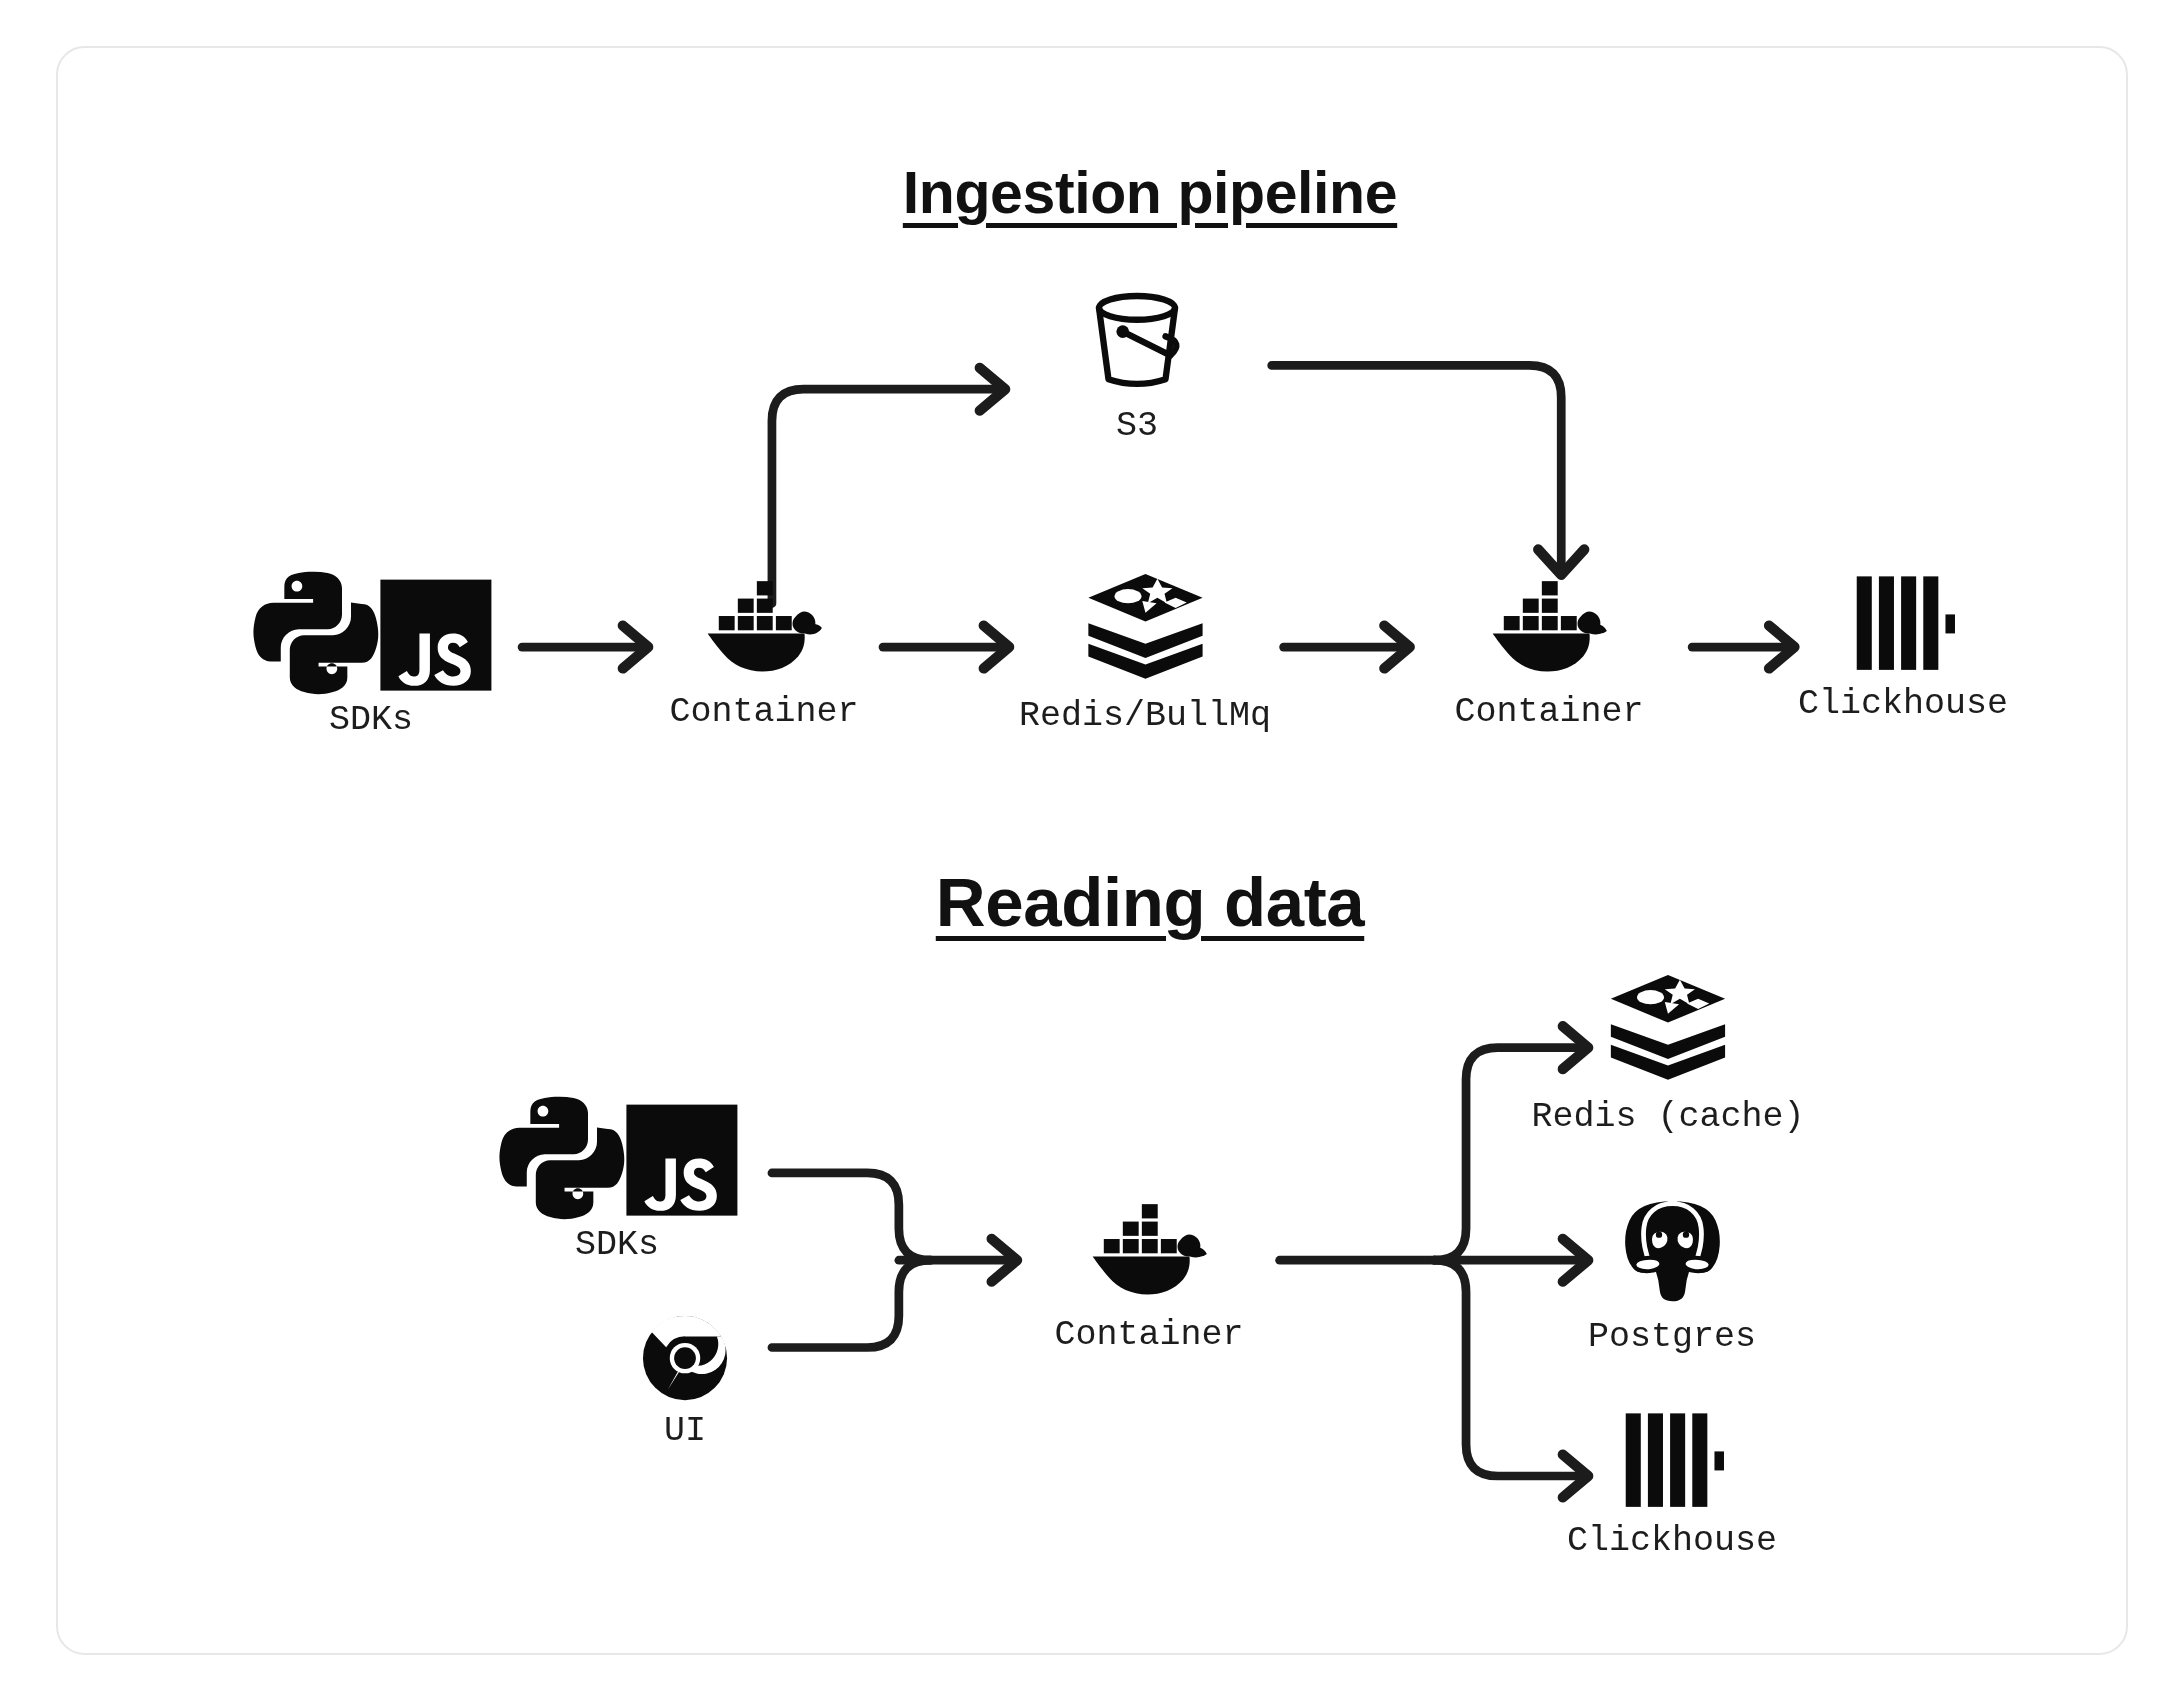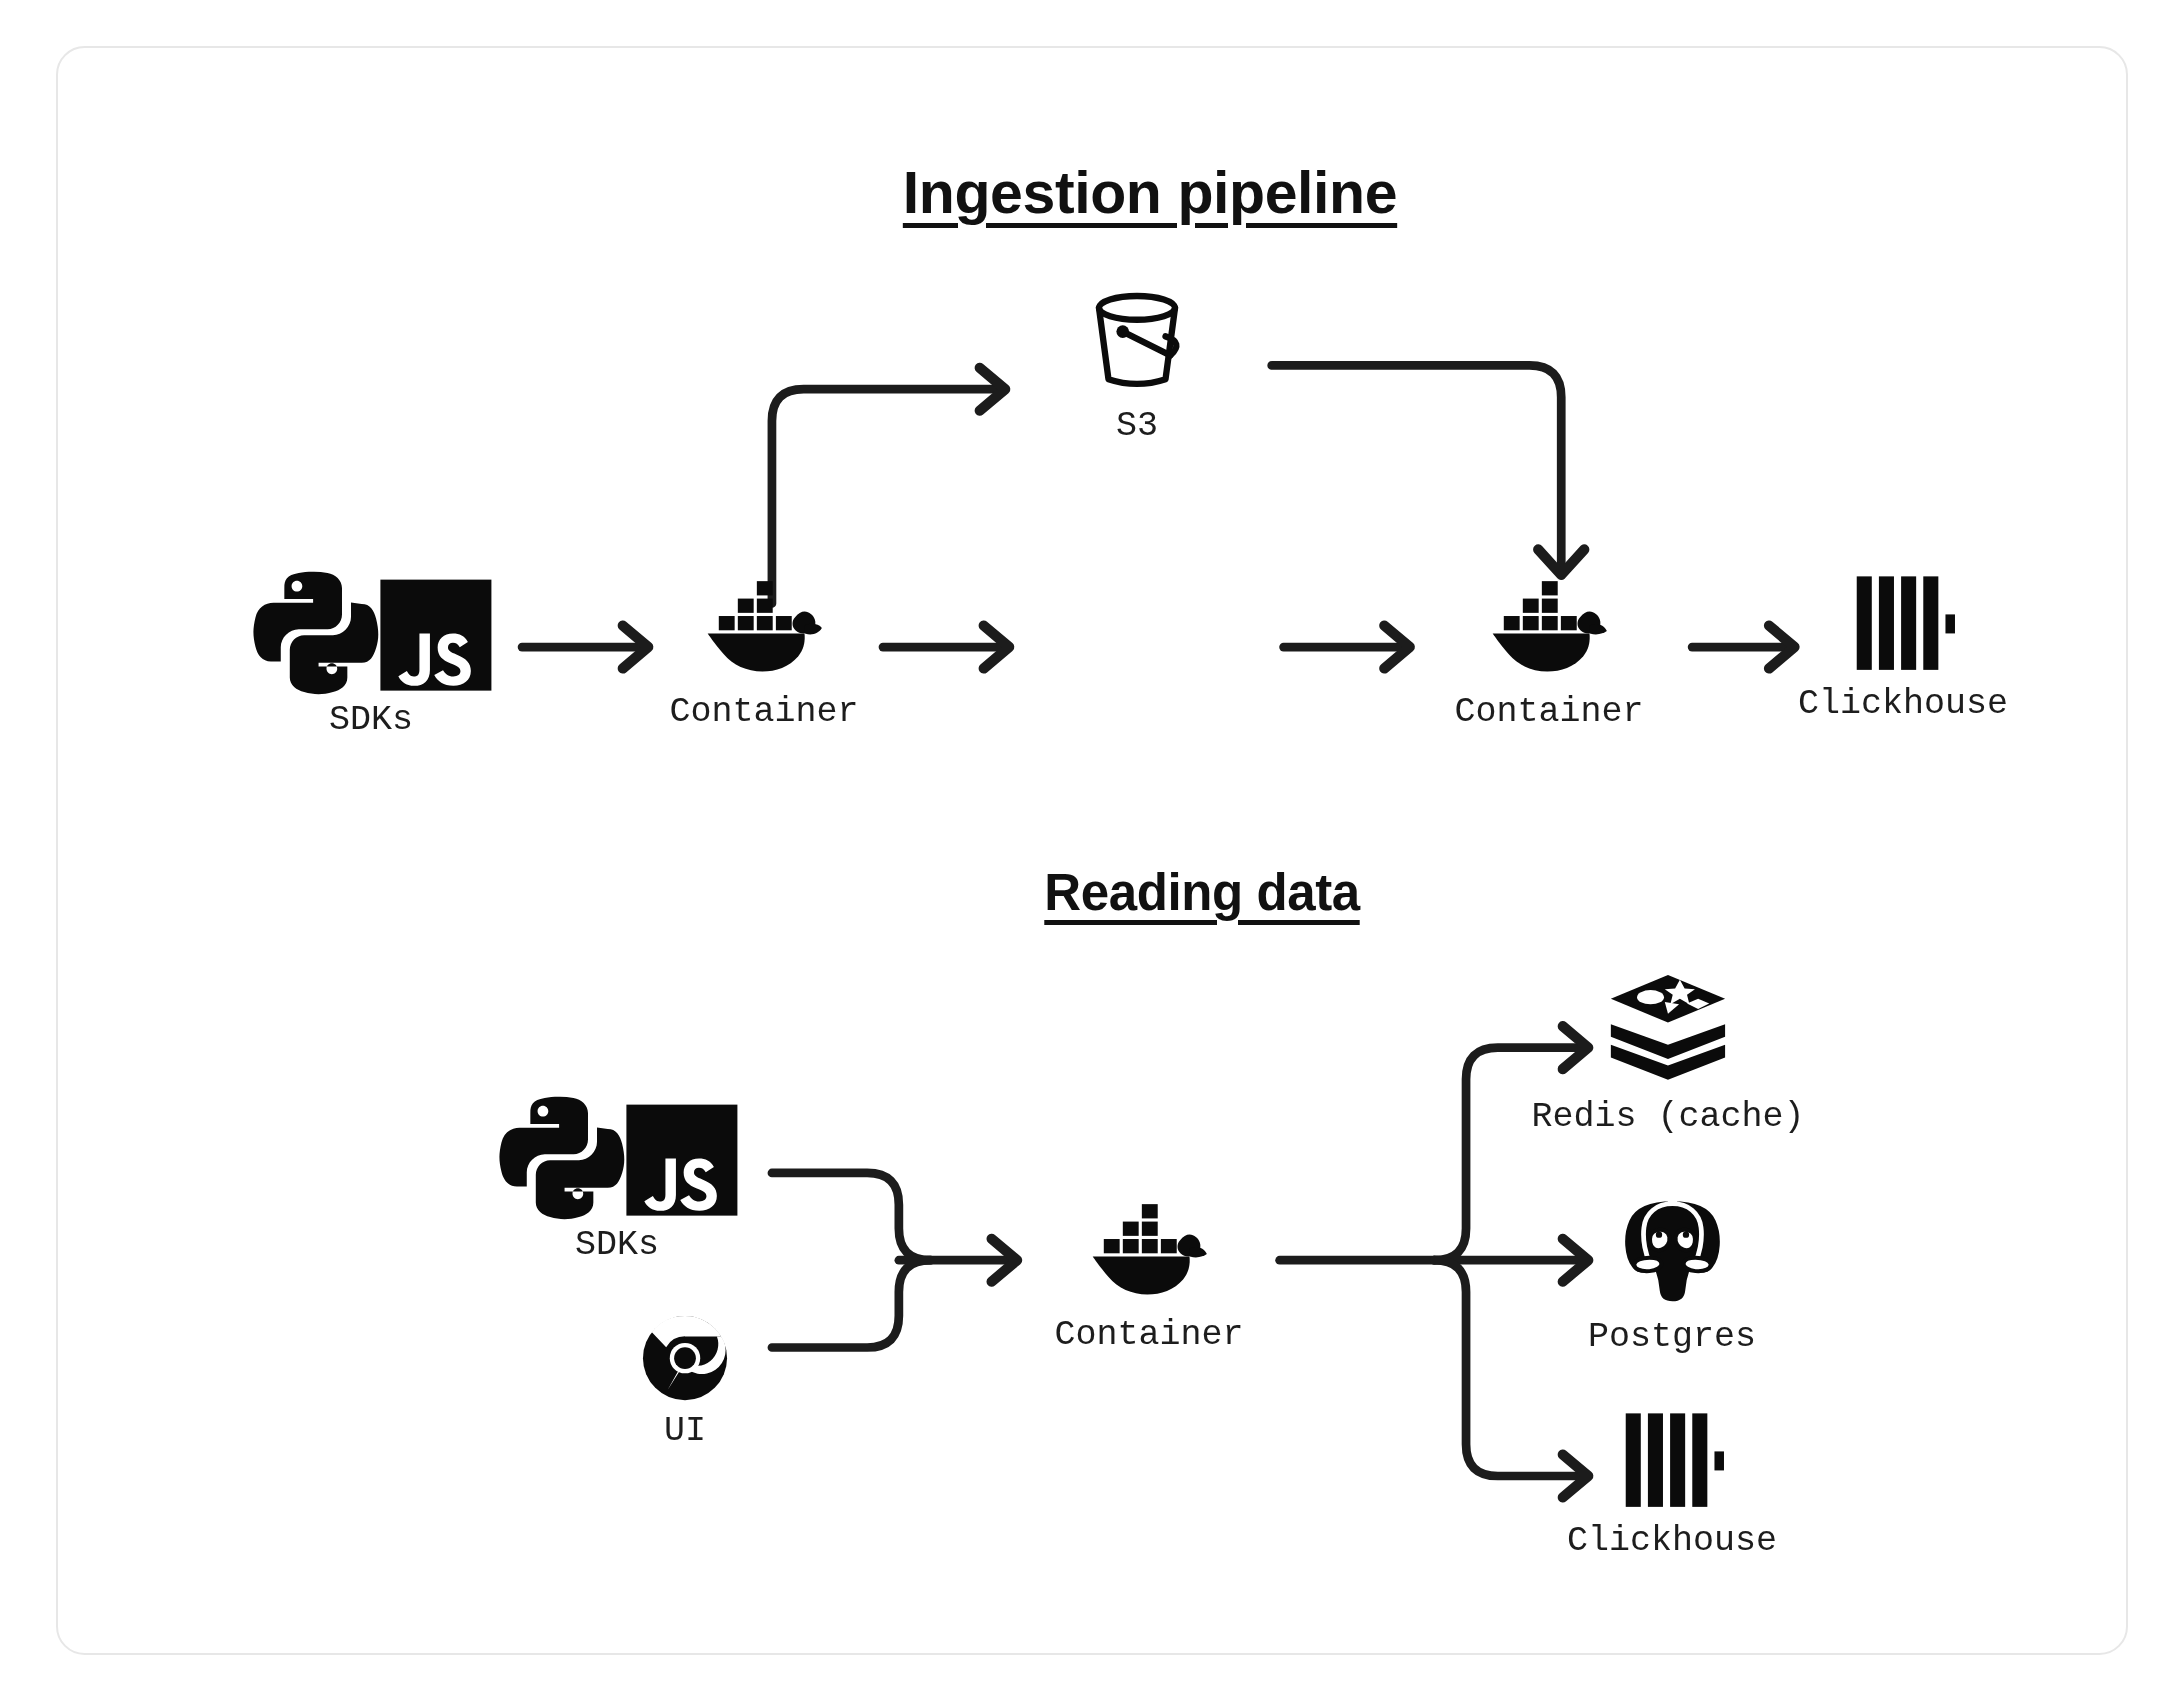--- a/index.html
+++ b/index.html
@@ -23,21 +23,21 @@
     font-weight: 700;
     color: #111111;
     letter-spacing: -0.4px;
     white-space: nowrap;
     text-decoration: underline;
     text-decoration-thickness: 4.8px;
     text-underline-offset: 9.5px;
     transform: translateX(-50%);
   }
   #title-ingestion { left: 1092px; top: 111px; font-size: 59px; }
-  #title-reading   { left: 1144px; top: 815px; font-size: 51px; }
+  #title-reading   { left: 1092px; top: 815px; font-size: 69px; }
 
   .node {
     position: absolute;
     display: flex;
     flex-direction: column;
     align-items: center;
     transform: translate(-50%, -50%);
     font-family: Liberation Mono, monospace;
   }
   .node .glyph {
@@ -175,20 +175,38 @@
             <path d="M17 28 L29 118 Q65 130 101 118 L113 28"></path>
             <path d="M47 58 L107 88"></path>
             <path d="M107 88 q18-16 -6-24"></path>
           </g>
           <circle cx="47" cy="58" r="8" fill="#0b0b0b"></circle>
         </svg>
       </div>
       <div class="caption">S3</div>
     </div>
 
+    <div class="node" style="left:1087px; top:603px;">
+      <div class="glyph">
+        <svg width="127" height="119" viewBox="0 0 160 150">
+          <g fill="#0b0b0b">
+            <path d="M80 96 L152 70 v16 L80 114 L8 86 V70 z"></path>
+            <path d="M80 122 L152 96 v16 L80 140 L8 112 V96 z"></path>
+            <path d="M80 8 L152 38 L80 68 L8 38 z"></path>
+          </g>
+          <g fill="#ffffff">
+            <ellipse cx="58" cy="36" rx="17" ry="9"></ellipse>
+            <path d="M95 14 l6 11 13 1 -10 7 3 12 -12-7 -12 7 3-12 -10-7 13-1z"></path>
+            <path d="M118 38 l14 6 -14 7 -14-7z"></path>
+            <path d="M76 42 l18 3 -14 12z"></path>
+          </g>
+        </svg>
+      </div>
+      <div class="caption">Redis/BullMq</div>
+    </div>
 
     <div class="node" style="left:1491px; top:603px;">
       <div class="glyph">
         <svg width="135" height="111" viewBox="0 0 170 140">
           <g fill="#0b0b0b">
             <rect x="28" y="56" width="20" height="18"></rect>
             <rect x="52" y="56" width="20" height="18"></rect>
             <rect x="76" y="56" width="20" height="18"></rect>
             <rect x="100" y="56" width="20" height="18"></rect>
             <rect x="52" y="34" width="20" height="18"></rect>

